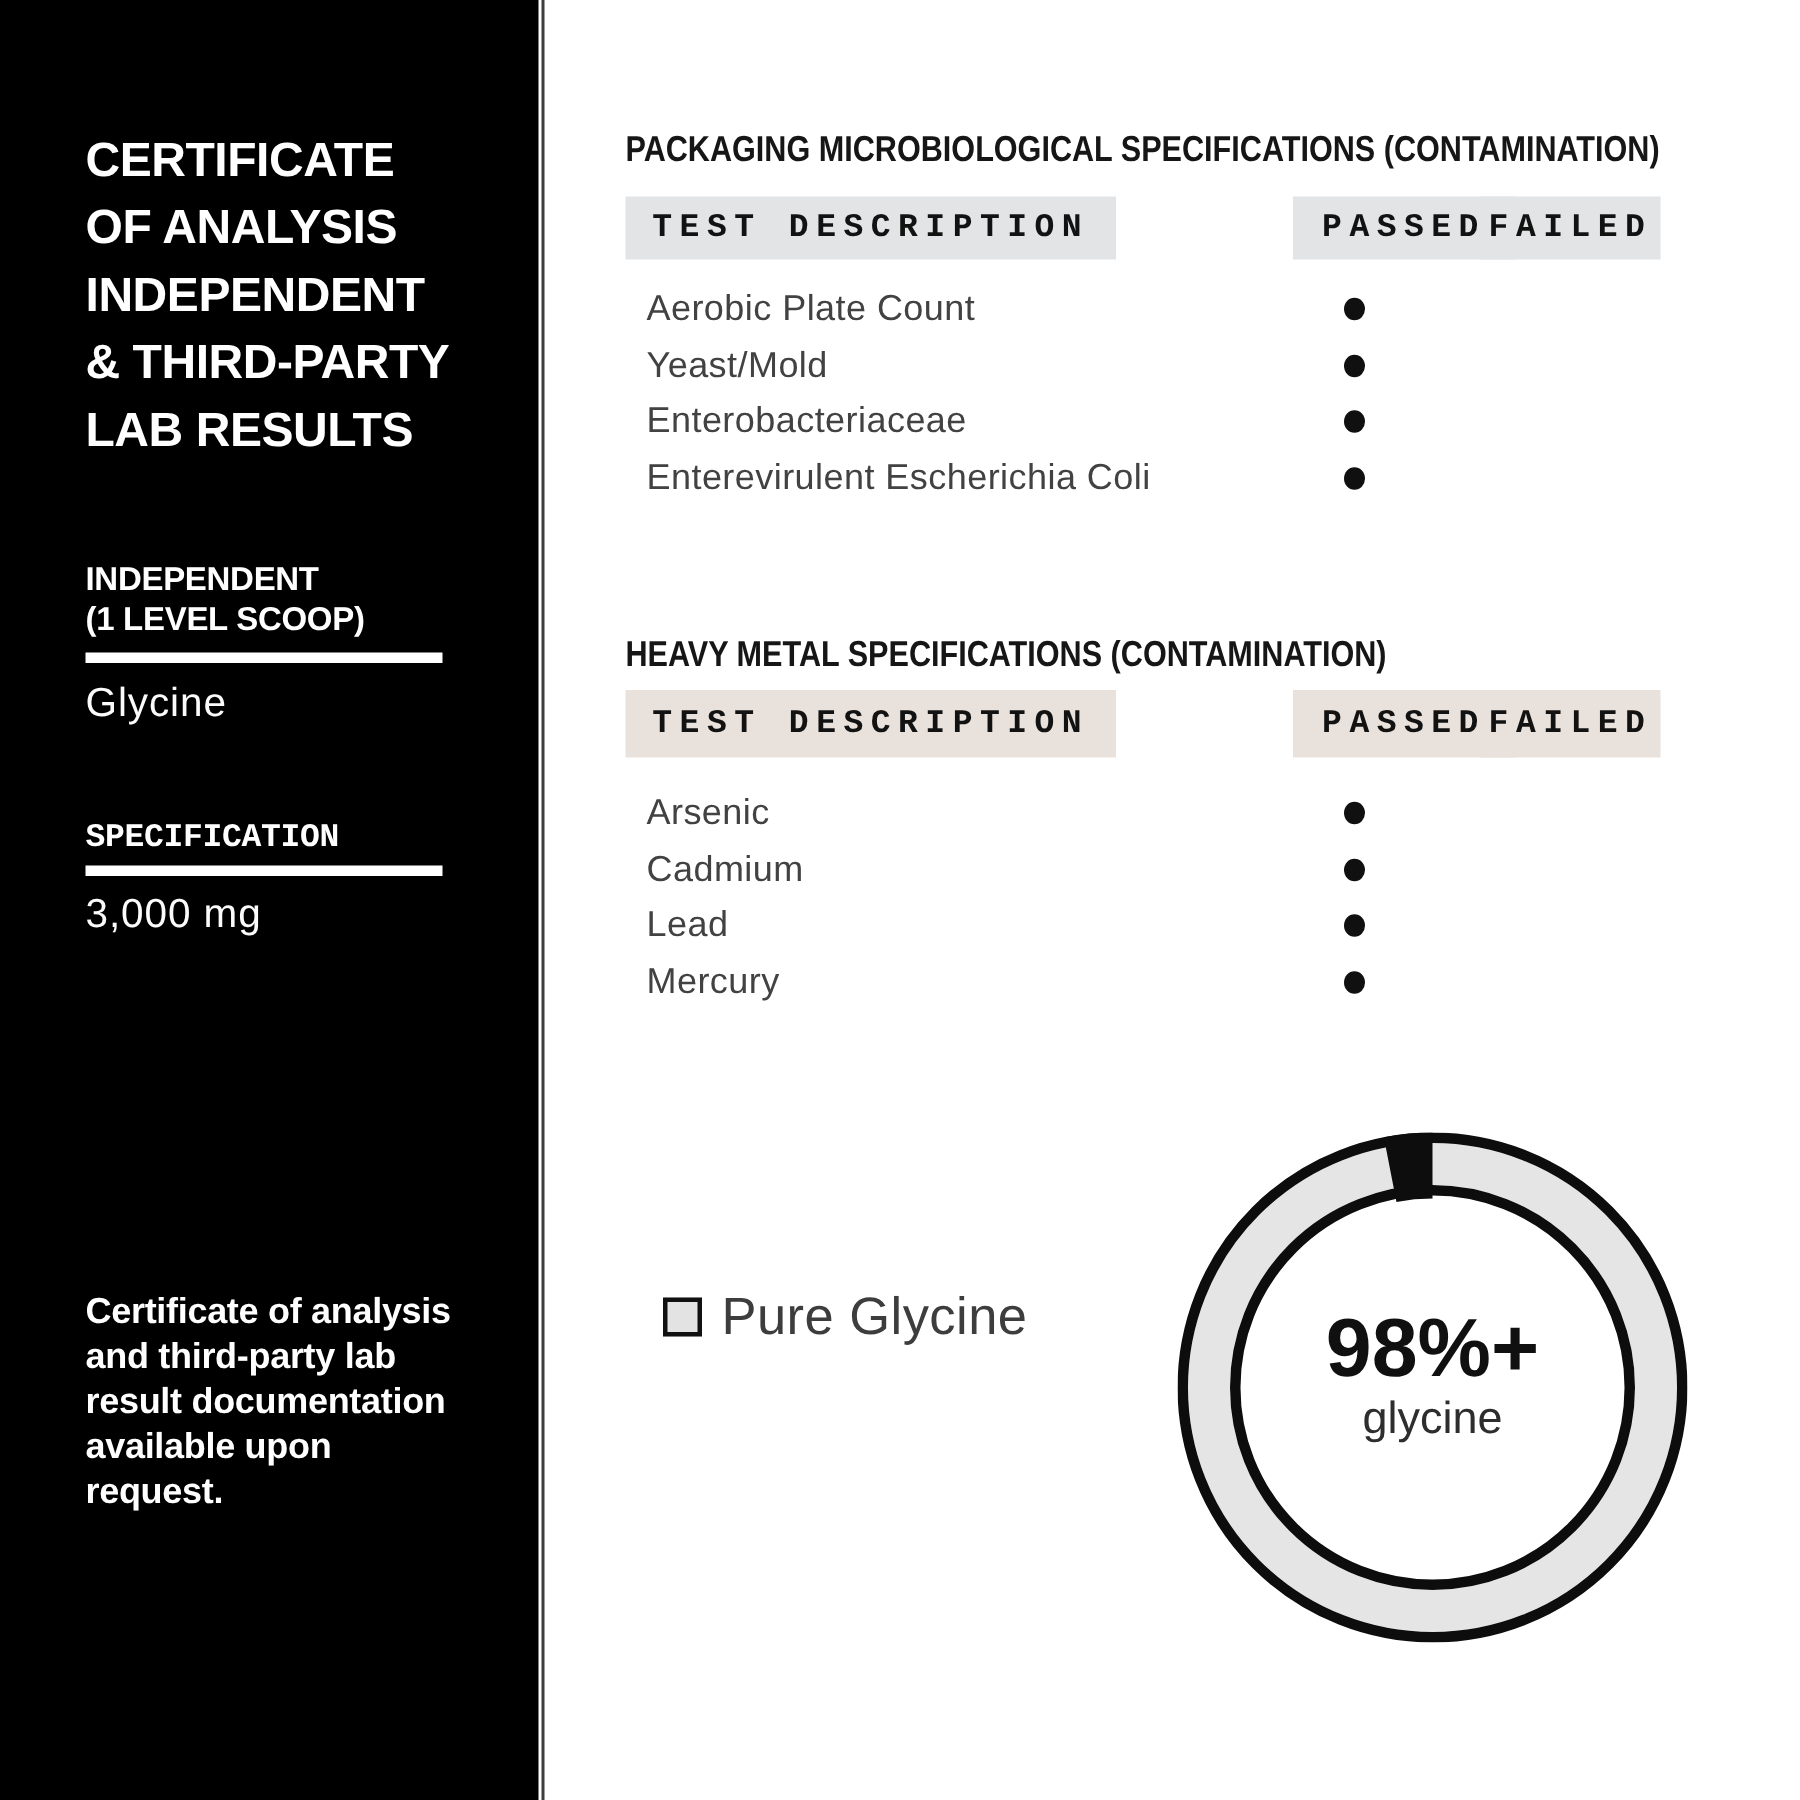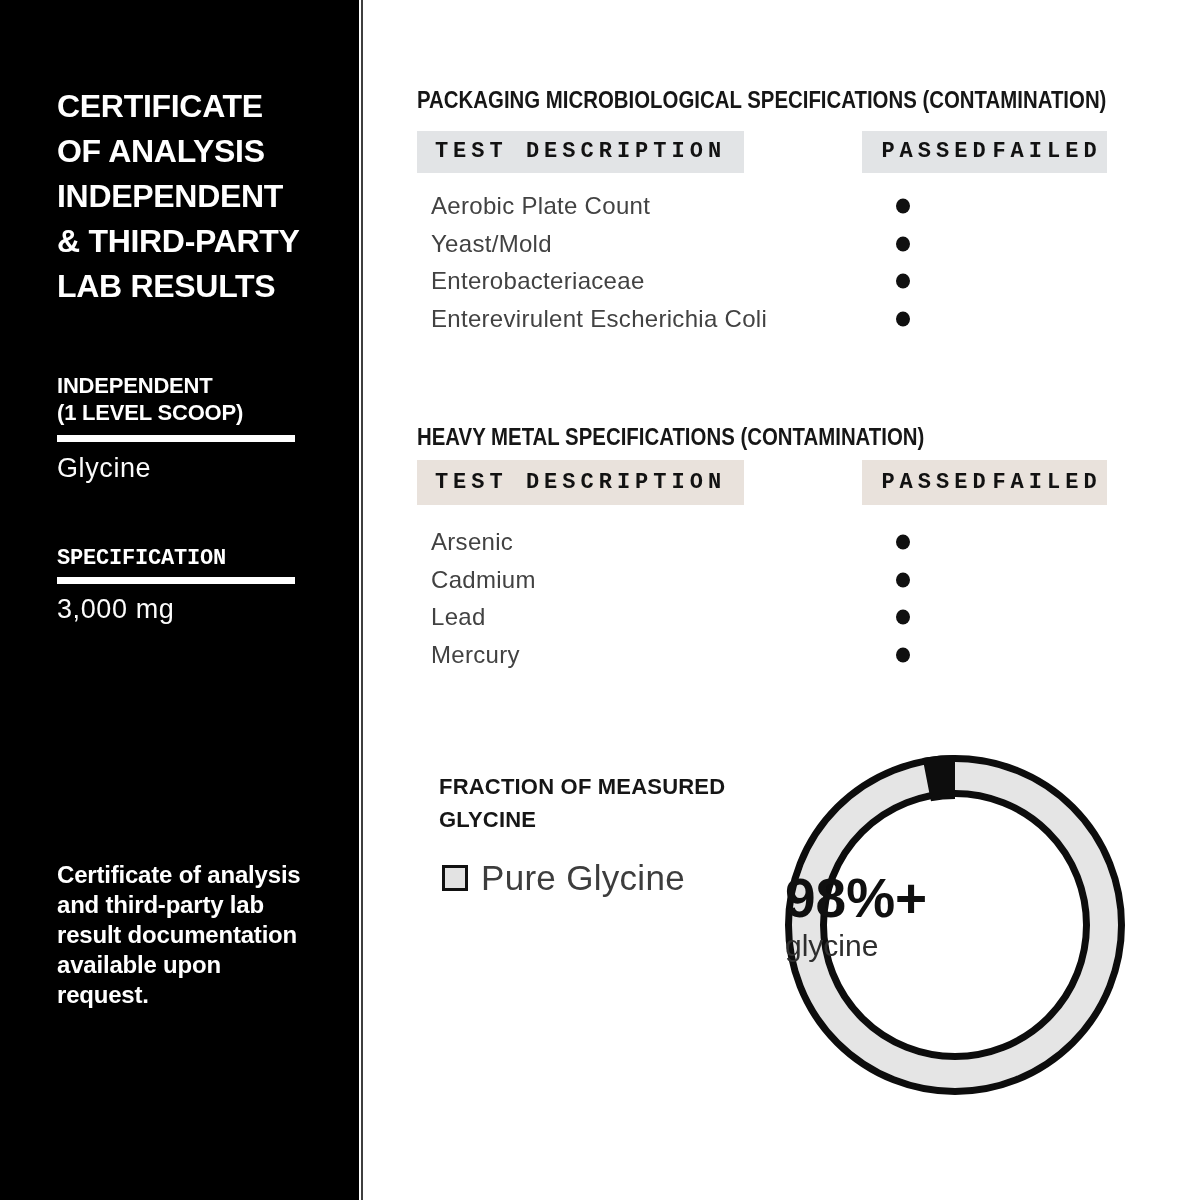--- a/index.html
+++ b/index.html
@@ -49,21 +49,21 @@
        border-radius:50%;background:#101010;}
   .dot-passed{left:479px;}
 
   
   .chart-heading{position:absolute;left:439px;top:770px;font-size:22px;font-weight:bold;
                  line-height:33px;color:#161616;letter-spacing:0.2px;}
   .legend{position:absolute;left:442px;top:858px;display:flex;align-items:center;}
   .legend-swatch{width:20px;height:20px;border:3.5px solid #111;}
   .legend-label{margin-left:13px;font-size:35px;font-weight:300;color:#3d3d3d;letter-spacing:0.3px;}
   .donut{position:absolute;left:785px;top:755px;width:340px;height:340px;}
-  .donut-center{position:absolute;left:785px;top:872px;width:340px;}
+  .donut-center{position:absolute;left:785px;top:872px;width:340px;text-align:center;}
   .donut-value{font-size:55px;font-weight:bold;color:#101010;line-height:52px;}
   .donut-label{font-size:30px;font-weight:300;color:#2e2e2e;margin-top:5px;}
 </style>
 </head>
 <body>
 
 <div class="canvas">
 
   <aside class="sidebar">
     <div class="sb-title">
@@ -134,24 +134,20 @@
       <div class="t-row">
         <span class="t-label">Lead</span>
         <span class="dot dot-passed" style="background: rgb(16, 16, 16);"></span>
       </div>
       <div class="t-row">
         <span class="t-label">Mercury</span>
         <span class="dot dot-passed" style="background: rgb(16, 16, 16);"></span>
       </div>
     </div>
 
-  <div class="chart-heading">
-      <div>FRACTION OF MEASURED</div>
-      <div>GLYCINE</div>
-    </div>
 
   <div class="legend">
     <span class="legend-swatch" id="legend-swatch" style="background: rgb(227, 227, 227);"></span>
     <span class="legend-label">Pure Glycine</span>
   </div>
 
   <svg class="donut" viewBox="0 0 340 340">
     <circle id="ring-band" cx="170" cy="170" r="149" fill="none" stroke-width="28" stroke="#e5e5e5"></circle>
     <circle id="ring-outer" cx="170" cy="170" r="166.5" fill="none" stroke-width="7" stroke="#0d0d0d"></circle>
     <circle id="ring-inner" cx="170" cy="170" r="131.5" fill="#ffffff" stroke-width="7" stroke="#0d0d0d"></circle>

